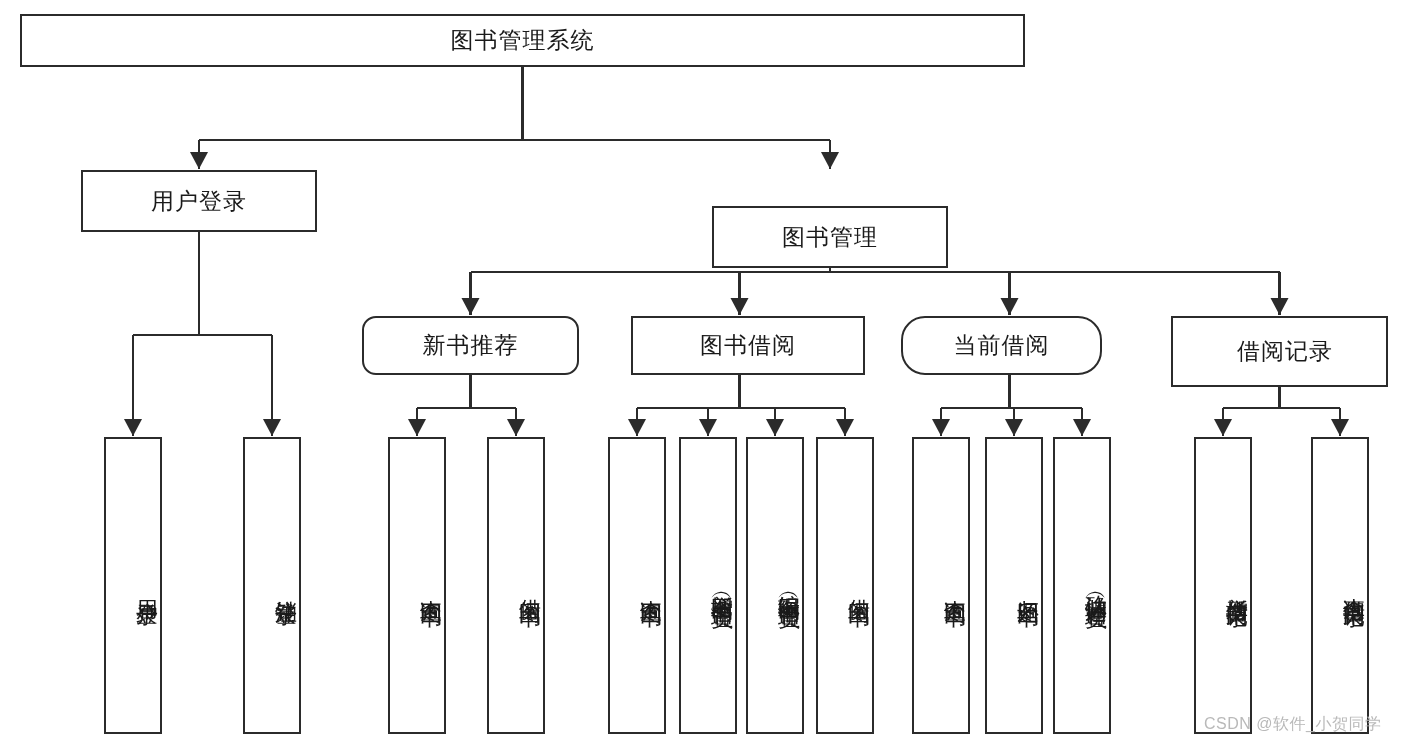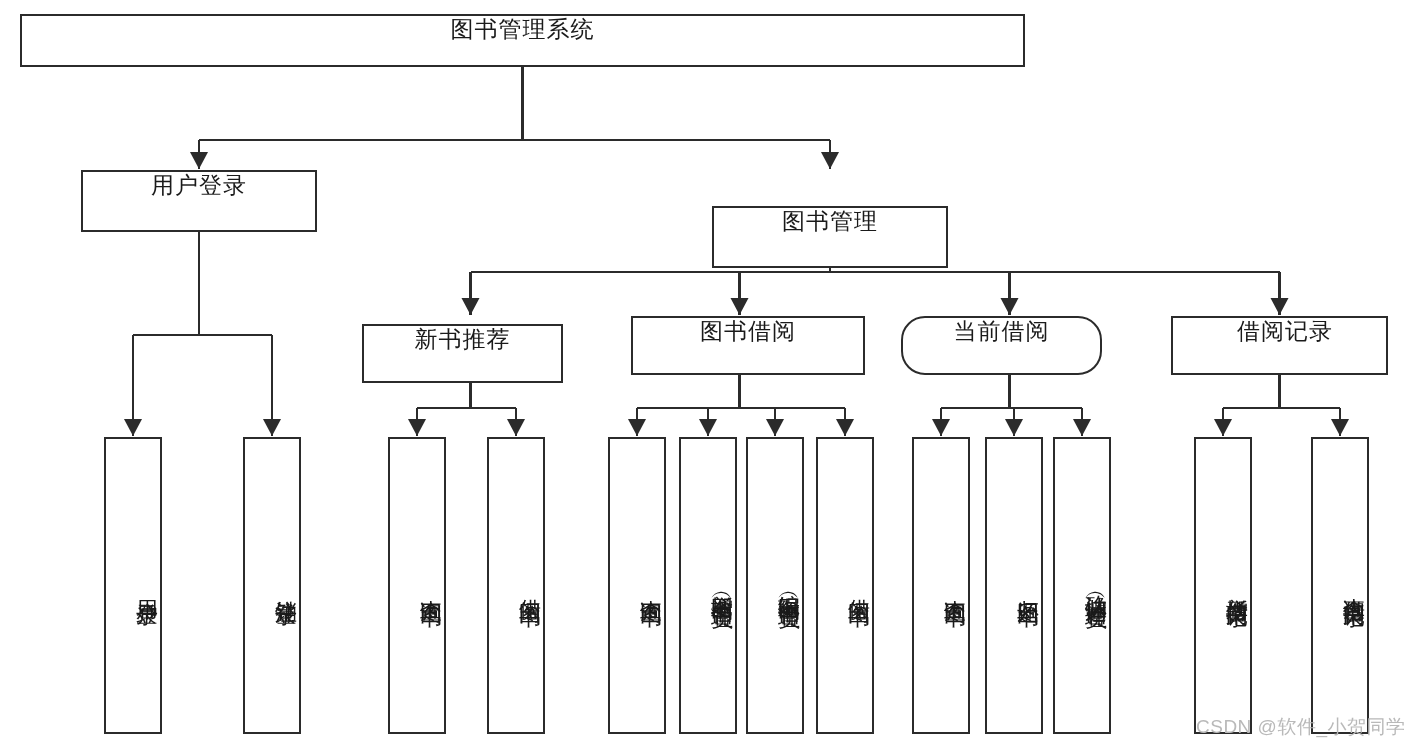--- a/index.html
+++ b/index.html
@@ -25,20 +25,21 @@
     width: 1405px;
     height: 747px;
     pointer-events: none;
   }
   .node {
     position: absolute;
     box-sizing: border-box;
     background: #ffffff;
     border: 2.5px solid #2b2b2b;
     display: flex;
+    align-items: center;
     justify-content: center;
     color: #1a1a1a;
   }
   .node.horiz {
     font-size: 23px;
     letter-spacing: 1px;
     line-height: 1.15;
   }
   .node.vert {
     writing-mode: vertical-rl;
@@ -54,25 +55,26 @@
     writing-mode: vertical-rl;
     text-orientation: upright;
     white-space: normal;
     text-align: center;
   }
   .node.vert.top > .vtext {
     align-self: flex-start;
   }
   .watermark {
     position: absolute;
-    font-size: 19px;
+    font-size: 16px;
     color: #b9b9b9;
     letter-spacing: 0.5px;
     white-space: nowrap;
     user-select: none;
+    padding-left: 8px;
   }
 </style>
 </head>
 <body>
 
 <div id="canvas">
 
   <svg id="edges" viewBox="0 0 1405 747" width="1405" height="747" xmlns="http://www.w3.org/2000/svg">
       <line x1="522.5" y1="67" x2="522.5" y2="140" stroke="#2b2b2b" stroke-width="2.5" shape-rendering="crispEdges"></line>
       <line x1="199" y1="140" x2="830" y2="140" stroke="#2b2b2b" stroke-width="2.5" shape-rendering="crispEdges"></line>
@@ -132,30 +134,30 @@
     <span>图书管理系统</span>
   </div>
 
   <div class="node horiz" id="node-l2-0" style="left: 81px; top: 170px; width: 236px; height: 62px;">
     <span>用户登录</span>
   </div>
   <div class="node horiz" id="node-l2-1" style="left: 712px; top: 170px; width: 236px; height: 62px; margin-top: 36px;">
     <span>图书管理</span>
   </div>
 
-  <div class="node horiz" id="node-l3-0" style="left: 362px; top: 324px; width: 201px; height: 59px;">
+  <div class="node horiz" id="node-l3-0" style="left: 362px; top: 316px; width: 217px; height: 59px; border-radius: 14px;">
     <span>新书推荐</span>
   </div>
   <div class="node horiz" id="node-l3-1" style="left: 631px; top: 316px; width: 234px; height: 59px;">
     <span>图书借阅</span>
   </div>
   <div class="node horiz" id="node-l3-2" style="left: 901px; top: 316px; width: 201px; height: 59px; border-radius: 24px;">
     <span>当前借阅</span>
   </div>
-  <div class="node horiz" id="node-l3-3" style="left: 1171px; top: 316px; width: 217px; height: 59px; padding-left: 11px;">
+  <div class="node horiz" id="node-l3-3" style="left: 1171px; top: 316px; width: 217px; height: 71px; padding-left: 11px;">
     <span>借阅记录</span>
   </div>
 
   <div class="node vert" id="leaf-0" style="left: 104px; top: 437px; width: 58px; height: 297px;">
       <span class="vtext">用户登录</span>
     </div>
   <div class="node vert" id="leaf-1" style="left: 243px; top: 437px; width: 58px; height: 297px;">
       <span class="vtext">注销登录</span>
     </div>
   <div class="node vert" id="leaf-2" style="left: 388px; top: 437px; width: 58px; height: 297px;">

